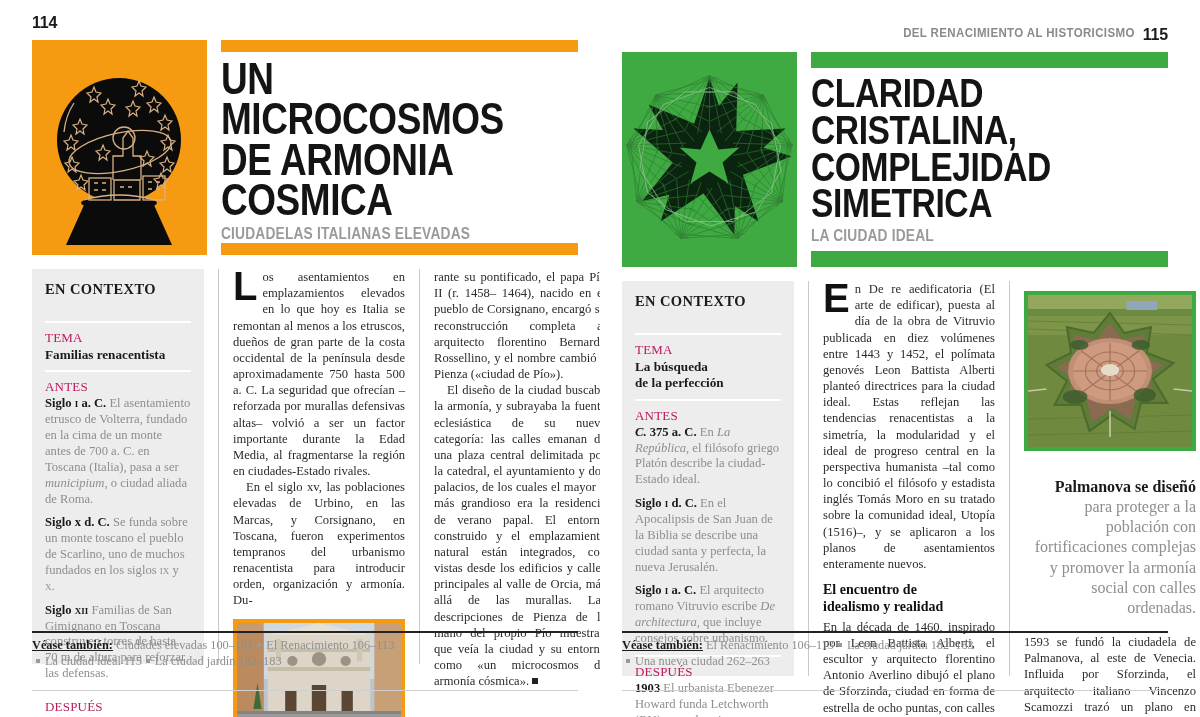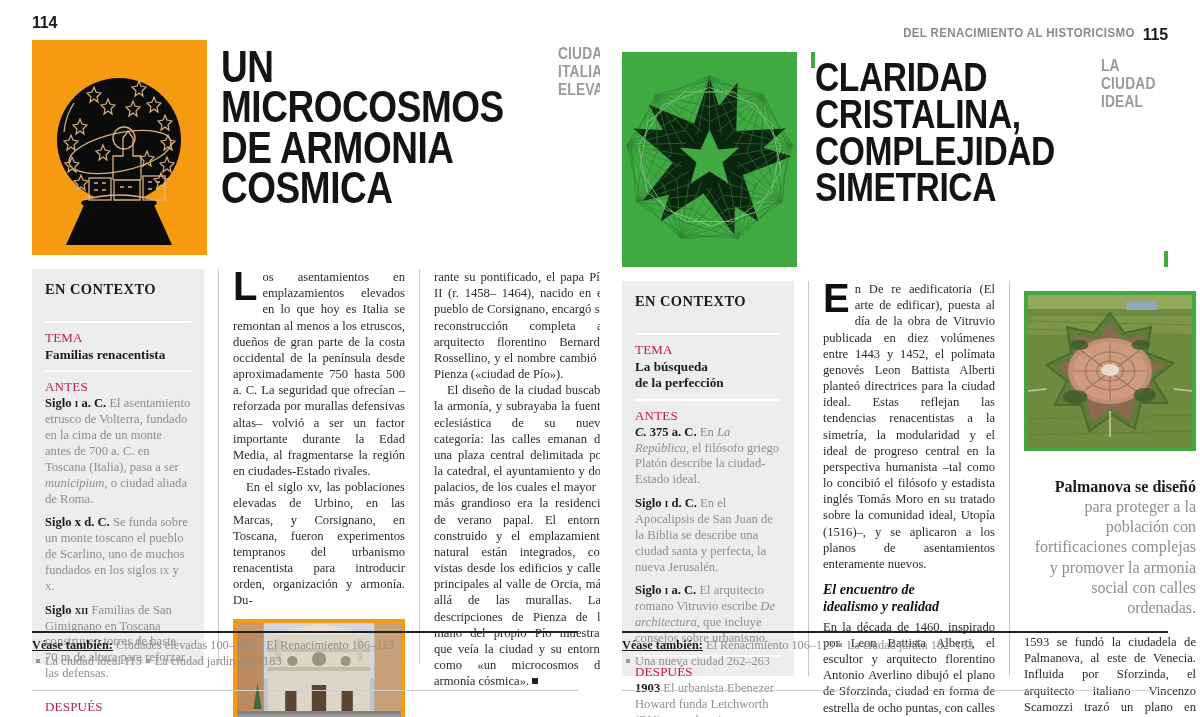--- a/index.html
+++ b/index.html
@@ -33,21 +33,21 @@
   }
 
   
   .header { display:flex; gap:14px; height:215px; margin-top:4px; }
   .icon-tile { width:175px; height:215px; flex:none; position:relative; overflow:hidden; }
   .icon-tile.orange { background:#F59A11; }
   .icon-tile.green  { background:#3EA githu; }
   .icon-tile.green  { background:#3FAA41; }
   .icon-tile svg { position:absolute; inset:0; width:100%; height:100%; }
 
-  .titleblock { flex:1; display:flex; flex-direction:row; }
+  .titleblock { flex:1; display:flex; flex-direction:column; }
   .rule-top { height:16px; width:100%; }
   .rule-bot { height:16px; width:100%; margin-top:auto; }
   .rule-orange { background:#F59A11; }
   .rule-green  { background:#3FAA41; }
 
   .headline {
     font-family:"Liberation Sans", sans-serif;
     font-weight:bold;
     color:#141414;
     letter-spacing:-0.5px;
@@ -107,21 +107,21 @@
     font-family:"Liberation Sans", sans-serif;
     font-weight:bold;
     font-size:40px; line-height:0.78;
     margin:2px 5px 0 0; color:#111;
   }
   .endmark { display:inline-block; width:6px; height:6px; background:#222; margin-left:3px; vertical-align:1px; }
 
   .subheading {
     font-family:"Liberation Serif", serif;
     font-weight:bold; font-size:14px; line-height:1.2;
-    color:#111; margin:10px 0 3px 0;font-style:italic;
+    color:#111; margin:10px 0 3px 0;
   }
 
   
   .photo-wrap { margin-top:10px; padding:4px; }
   .photo-wrap.orange { background:#F59A11; }
   .photo-wrap.green  { background:#3FAA41; }
   .photo { width:100%; height:112px; display:block; }
   .photo-tall { height:152px; }
 
   .caption {

